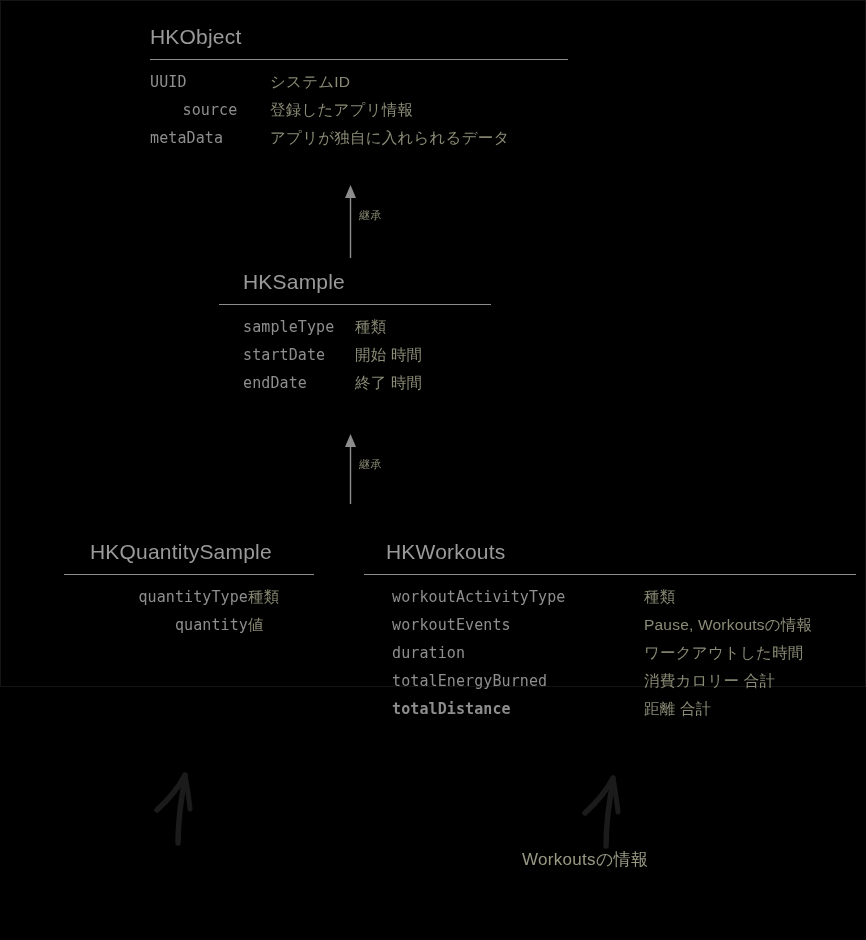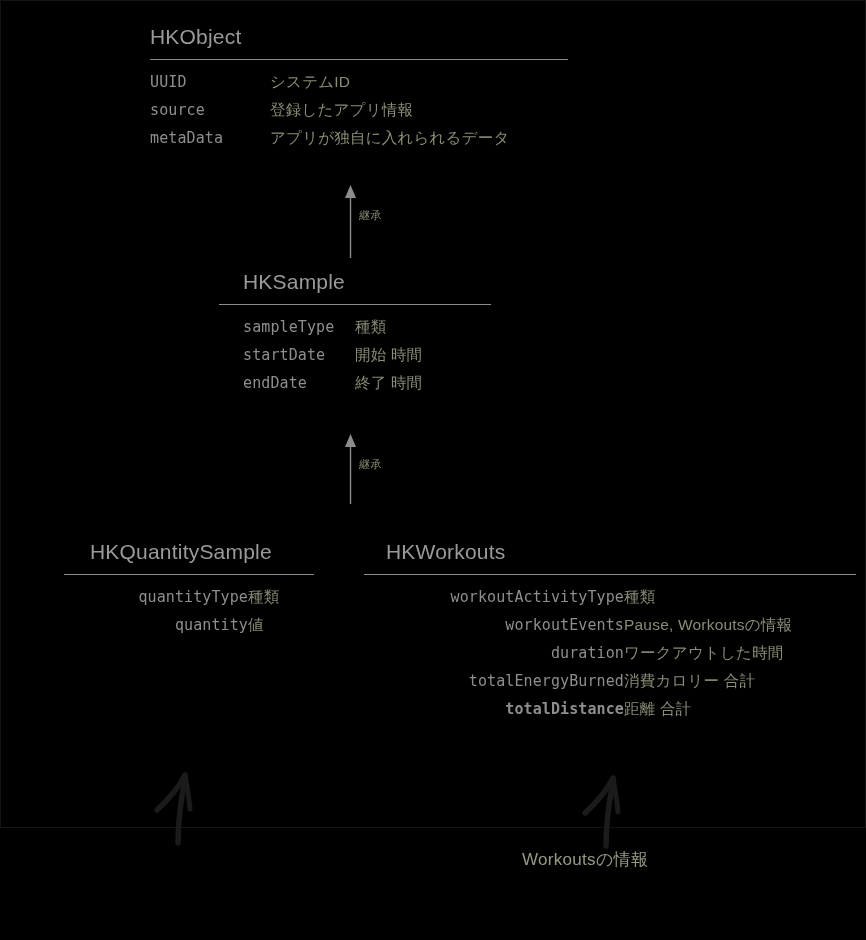--- a/index.html
+++ b/index.html
@@ -9,21 +9,21 @@
   }
   body {
     width: 866px;
     height: 940px;
     overflow: hidden;
     font-family: "Liberation Sans", sans-serif;
   }
   #canvas {
     position: relative;
     width: 866px;
-    height: 828px;
+    height: 687px;
     background: #000000;
     box-sizing: border-box;
     border: 1px solid #141414;
   }
 
   
   .class-box {
     position: absolute;
   }
   .class-title {
@@ -105,21 +105,21 @@
 
   <div class="class-box" style="left:149px; top:25px; width:418px;">
     <div class="class-title">HKObject</div>
     <div class="class-divider"></div>
     <div class="rows">
       <div class="row">
         <span class="prop-name" style="width:120px; display:inline-block;">UUID</span>
         <span class="prop-desc">システムID</span>
       </div>
       <div class="row">
-        <span class="prop-name" style="width:120px; display:inline-block;">source</span>
+        <span class="prop-name" style="width:120px; display:inline-block;text-align:center;">source</span>
         <span class="prop-desc">登録したアプリ情報</span>
       </div>
       <div class="row">
         <span class="prop-name" style="width:120px; display:inline-block;">metaData</span>
         <span class="prop-desc">アプリが独自に入れられるデータ</span>
       </div>
     </div>
   </div>
 
   <div class="inherit" style="left:340px; top:183px;">
@@ -168,21 +168,21 @@
       <div class="row">
         <span class="prop-name" style="width:158px; display:inline-block;">quantity</span>
         <span class="prop-desc">値</span>
       </div>
     </div>
   </div>
 
   <div class="class-box" style="left:363px; top:540px; width:492px;">
     <div class="class-title" style="margin-left:22px;">HKWorkouts</div>
     <div class="class-divider"></div>
-    <div class="rows" style="margin-left:8px;text-align:right;">
+    <div class="rows" style="margin-left:28px;">
       <div class="row">
         <span class="prop-name" style="width:252px; display:inline-block;">workoutActivityType</span>
         <span class="prop-desc">種類</span>
       </div>
       <div class="row">
         <span class="prop-name" style="width:252px; display:inline-block;">workoutEvents</span>
         <span class="prop-desc">Pause, Workoutsの情報</span>
       </div>
       <div class="row">
         <span class="prop-name" style="width:252px; display:inline-block;">duration</span>

